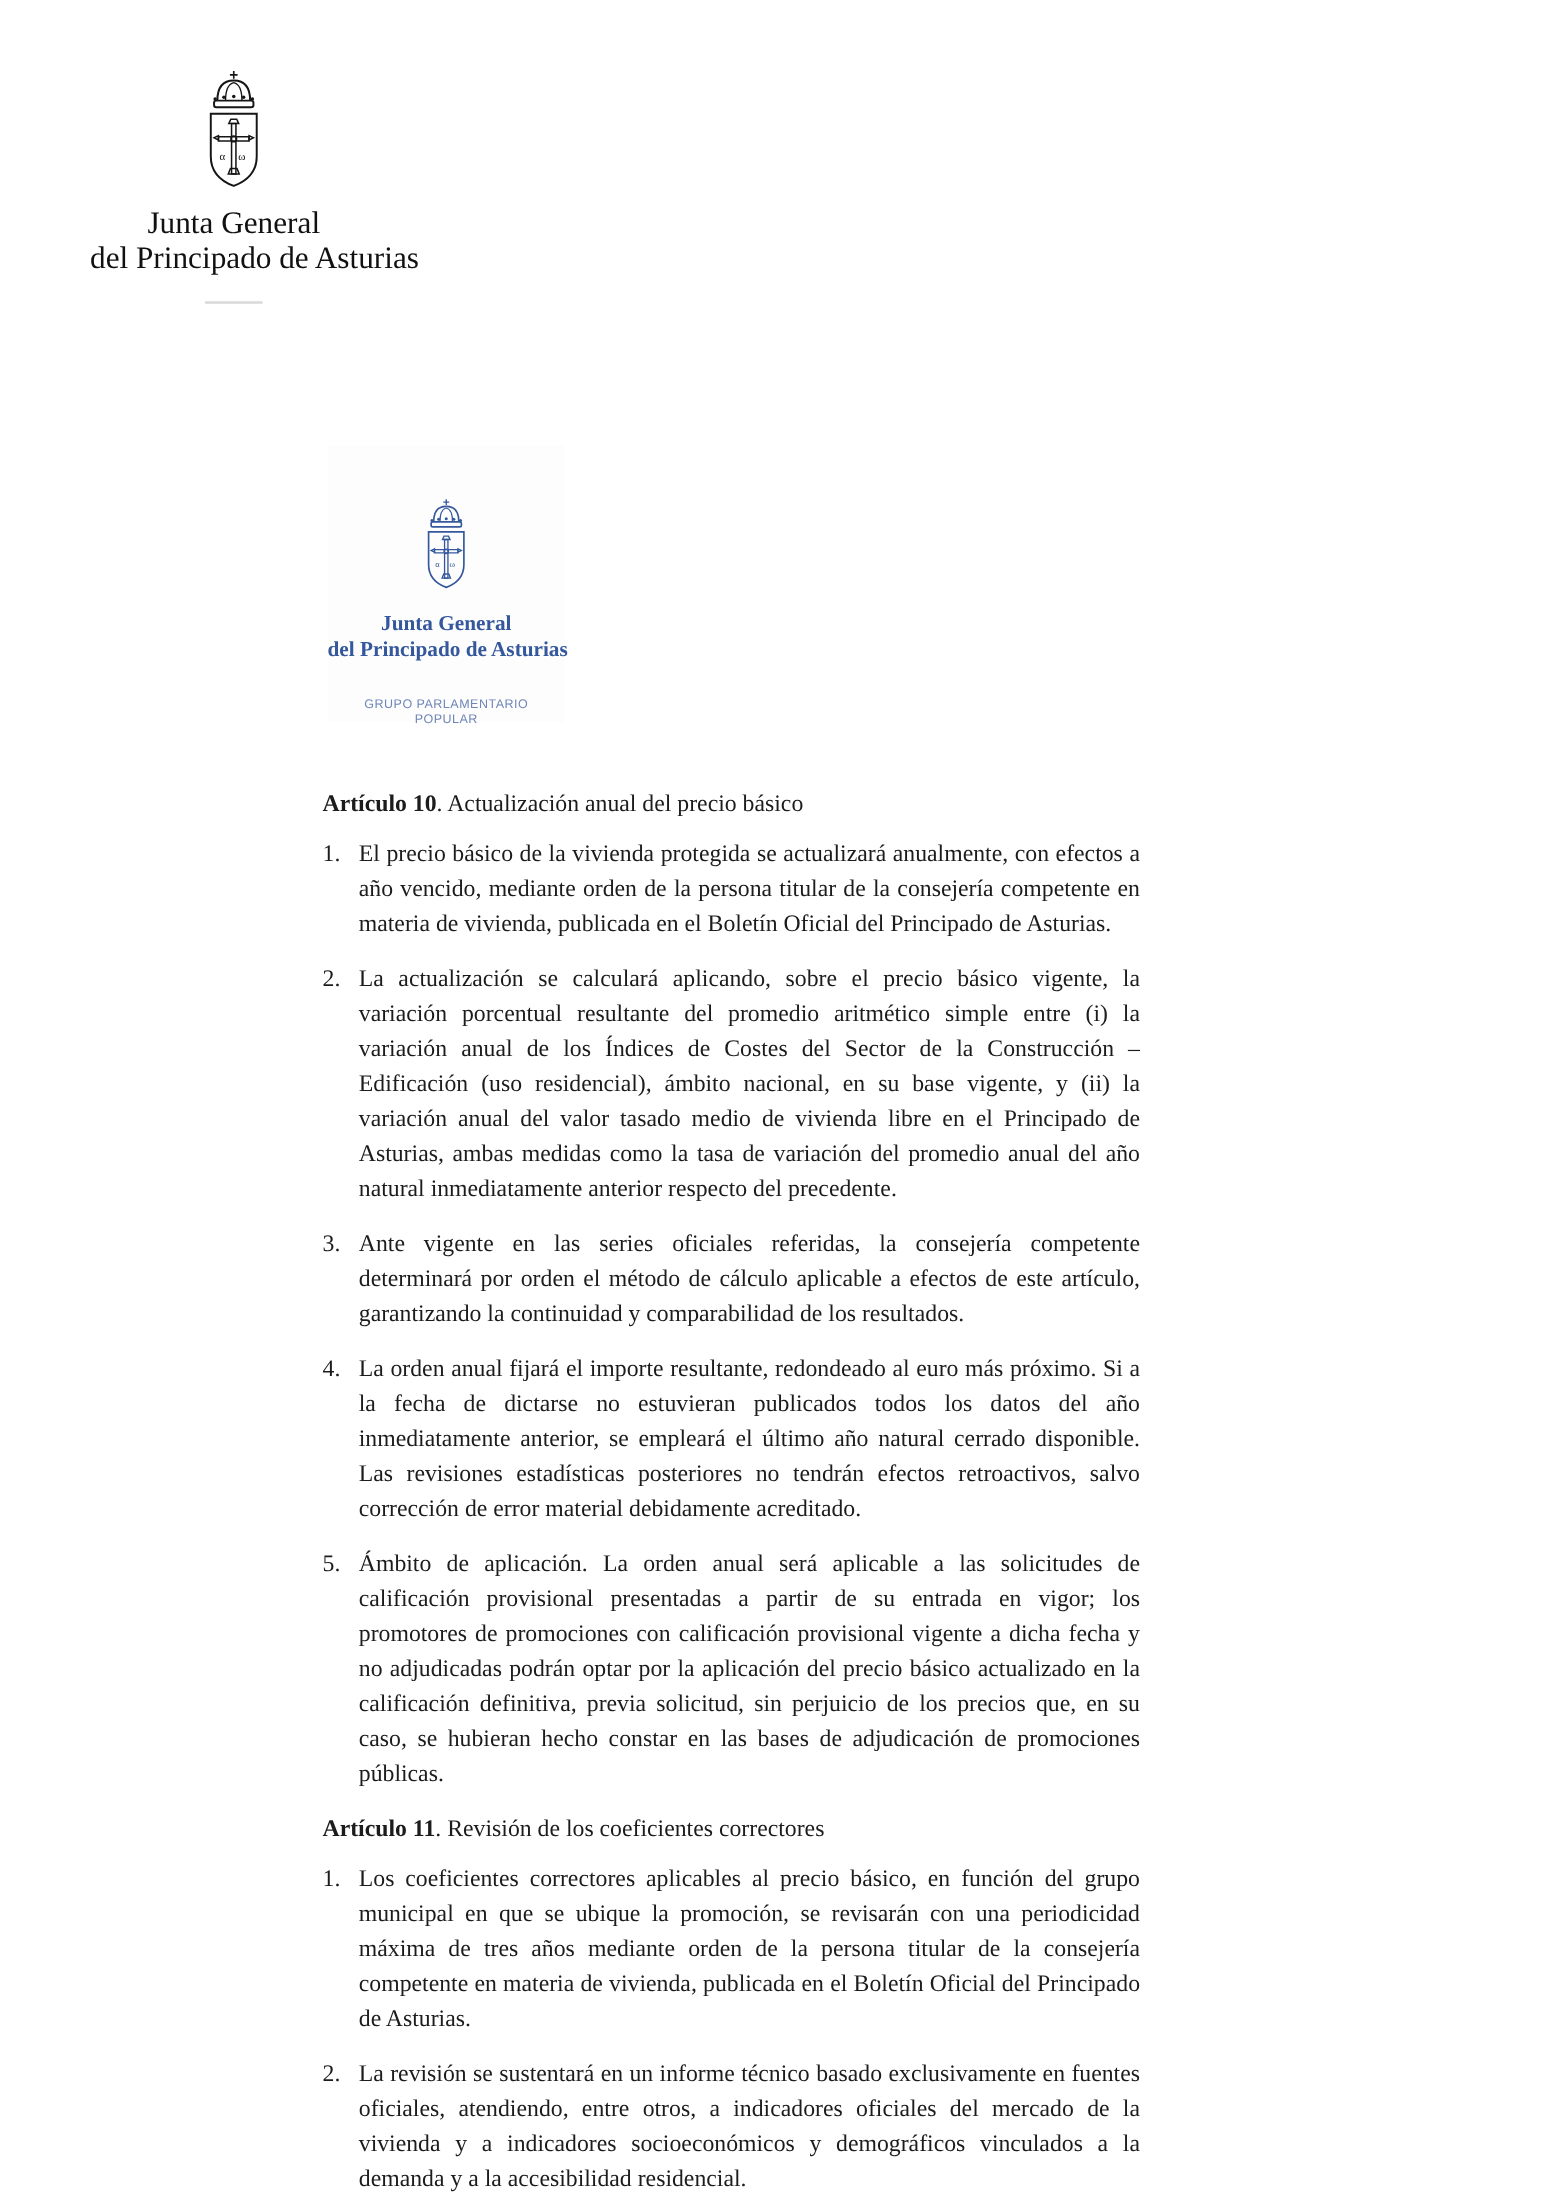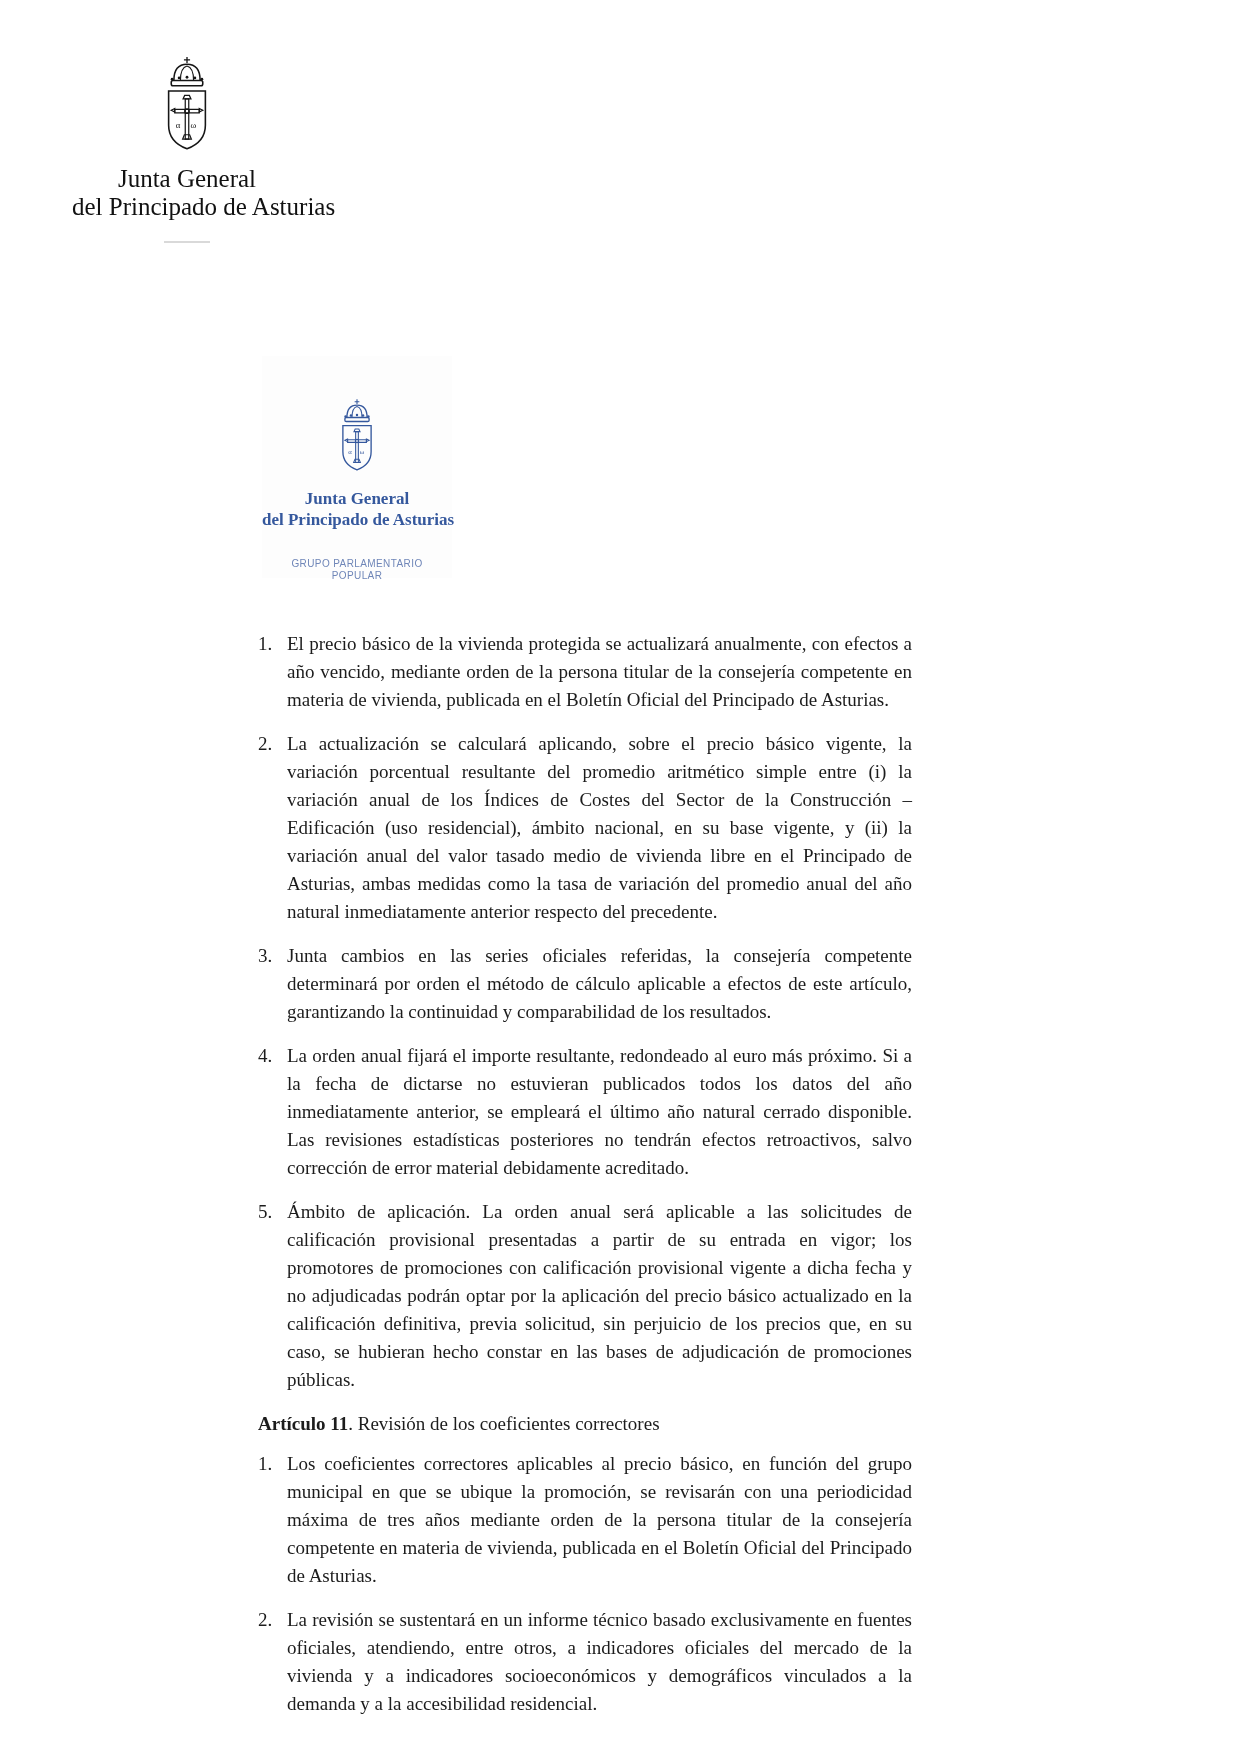--- a/index.html
+++ b/index.html
@@ -154,34 +154,37 @@
       </g>
     </svg>
     <div class="org-line">Junta General</div>
     <div class="org-line">del Principado de Asturias</div>
     <div class="group-line first">GRUPO PARLAMENTARIO</div>
     <div class="group-line">POPULAR</div>
   </div>
 
   <div class="content">
 
+    <div class="article-heading">
+      <span class="art-num">Artículo 10</span><span>. Actualización anual del precio básico</span>
+    </div>
 
     <div class="item">
       <span class="num">1.</span>
       <span class="txt">El precio básico de la vivienda protegida se actualizará anualmente, con efectos a año vencido, mediante orden de la persona titular de la consejería competente en materia de vivienda, publicada en el Boletín Oficial del Principado de Asturias.</span>
     </div>
 
     <div class="item">
       <span class="num">2.</span>
       <span class="txt">La actualización se calculará aplicando, sobre el precio básico vigente, la variación porcentual resultante del promedio aritmético simple entre (i) la variación anual de los Índices de Costes del Sector de la Construcción – Edificación (uso residencial), ámbito nacional, en su base vigente, y (ii) la variación anual del valor tasado medio de vivienda libre en el Principado de Asturias, ambas medidas como la tasa de variación del promedio anual del año natural inmediatamente anterior respecto del precedente.</span>
     </div>
 
     <div class="item">
       <span class="num">3.</span>
-      <span class="txt">Junta cambios en las series oficiales referidas, la consejería competente determinará por orden el método de cálculo aplicable a efectos de este artículo, garantizando la continuidad y comparabilidad de los resultados.</span>
+      <span class="txt">Ante vigente en las series oficiales referidas, la consejería competente determinará por orden el método de cálculo aplicable a efectos de este artículo, garantizando la continuidad y comparabilidad de los resultados.</span>
     </div>
 
     <div class="item">
       <span class="num">4.</span>
       <span class="txt">La orden anual fijará el importe resultante, redondeado al euro más próximo. Si a la fecha de dictarse no estuvieran publicados todos los datos del año inmediatamente anterior, se empleará el último año natural cerrado disponible. Las revisiones estadísticas posteriores no tendrán efectos retroactivos, salvo corrección de error material debidamente acreditado.</span>
     </div>
 
     <div class="item">
       <span class="num">5.</span>
       <span class="txt">Ámbito de aplicación. La orden anual será aplicable a las solicitudes de calificación provisional presentadas a partir de su entrada en vigor; los promotores de promociones con calificación provisional vigente a dicha fecha y no adjudicadas podrán optar por la aplicación del precio básico actualizado en la calificación definitiva, previa solicitud, sin perjuicio de los precios que, en su caso, se hubieran hecho constar en las bases de adjudicación de promociones públicas.</span>

